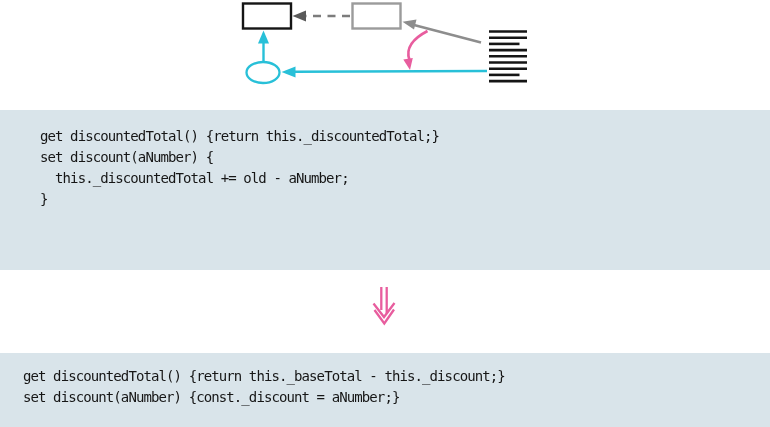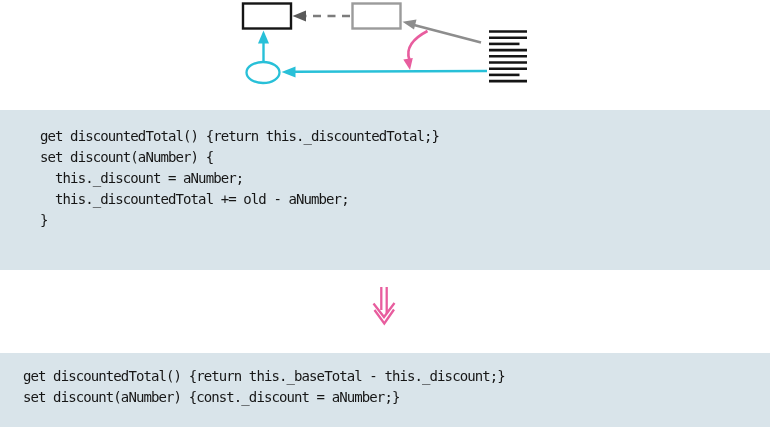--- a/index.html
+++ b/index.html
@@ -89,21 +89,20 @@
         <line x1="489" y1="68.7" x2="527" y2="68.7"></line>
         <line x1="489" y1="74.9" x2="519.5" y2="74.9"></line>
         <line x1="489" y1="81.1" x2="527" y2="81.1"></line>
       </g>
     </svg>
   </div>
 
   <div class="code before">
     <div class="code-line">get discountedTotal() {return this._discountedTotal;}</div>
     <div class="code-line">set discount(aNumber) {</div>
-    <div class="code-line">  this._discount = aNumber;</div>
     <div class="code-line">  this._discountedTotal += old - aNumber;</div>
     <div class="code-line">}</div>
   </div>
 
   <div class="mid-arrow">
     <svg width="770" height="83" viewBox="0 0 83">
       <g class="s-pink no-fill" stroke-width="2.3">
         <line x1="381.3" y1="17" x2="381.3" y2="40"></line>
         <line x1="386.7" y1="17" x2="386.7" y2="43"></line>
         <polyline points="373.5,33.5 384,47 394.5,33"></polyline>

